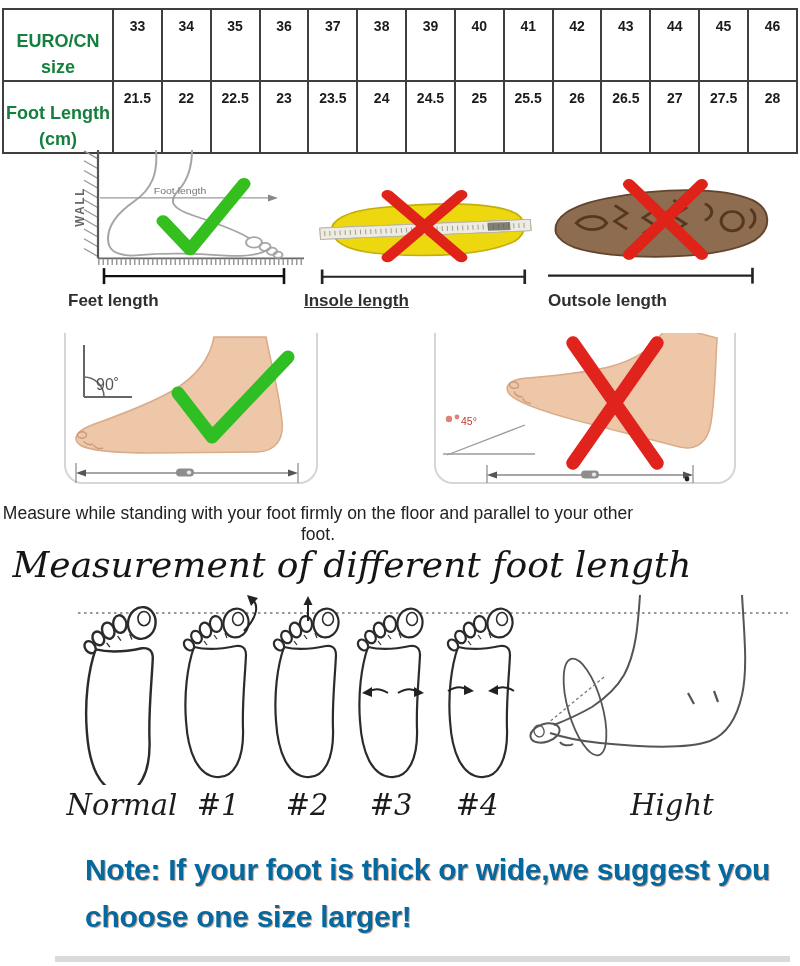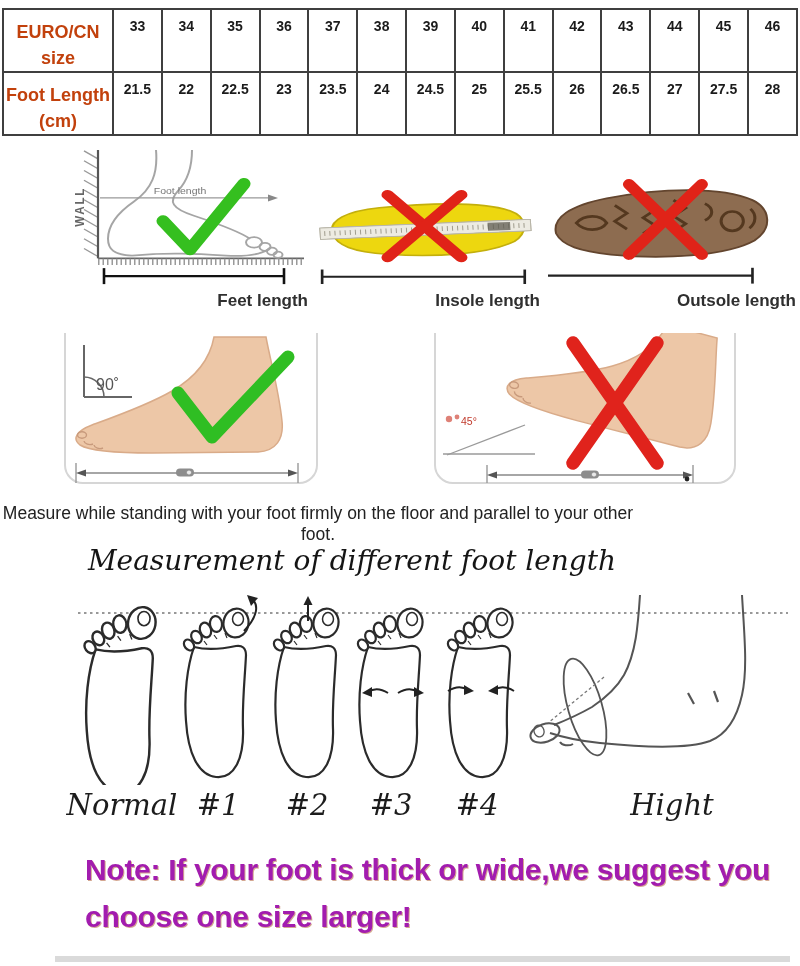--- a/index.html
+++ b/index.html
@@ -4,39 +4,39 @@
 <style>
   html,body{margin:0;padding:0;background:#fff;}
   #page{position:relative;width:800px;height:966px;background:#ffffff;overflow:hidden;
         font-family:"Liberation Sans",sans-serif;}
 
   
   table.size-table{position:absolute;top:8px;left:2px;width:796px;border-collapse:collapse;
                    background:#fff;table-layout:fixed;}
   table.size-table th,table.size-table td{border:2px solid #3f3f3f;text-align:center;
                    vertical-align:top;padding:0;}
-  table.size-table th{width:108px;color:#c2410c;font-weight:bold;font-size:18px;line-height:1.45;padding-top:9px;}
+  table.size-table th{width:108px;color:#15803d;font-weight:bold;font-size:18px;line-height:1.45;padding-top:18px;}
   table.size-table td{font-size:14px;font-weight:bold;color:#1b1b1b;padding-top:8px;}
   tr.row-sizes{height:56px;} tr.row-lengths{height:54px;}
 
   
-  .cap{position:absolute;text-align:right;font-weight:bold;font-size:17px;color:#2f2f2f;}
+  .cap{position:absolute;text-align:left;font-weight:bold;font-size:17px;color:#2f2f2f;}
 
   svg{position:absolute;display:block;}
 
   .instruction{position:absolute;top:503px;left:0;width:636px;text-align:center;
                font-size:17.5px;color:#222;}
   .diagram-title{position:absolute;top:544px;left:0;width:704px;text-align:center;
-               font-family:"DejaVu Serif",serif;font-style:italic;font-size:28px;color:#151515;}
+               font-family:"DejaVu Serif",serif;font-style:italic;font-size:36px;color:#151515;}
 
   .foot-label{position:absolute;top:788px;transform:translateX(-50%);
               font-family:"DejaVu Serif",serif;font-style:italic;font-size:29px;color:#1c1c1c;}
 
   .note-text{position:absolute;top:846px;left:85px;width:710px;
-             font-size:30px;font-weight:bold;color:#a21caf;line-height:47px;
+             font-size:30px;font-weight:bold;color:#0369a1;line-height:47px;
              letter-spacing:-0.3px;text-shadow:1px 1px 0 rgba(160,60,10,.45);}
 
   .bottom-strip{position:absolute;left:55px;top:956px;width:735px;height:6px;background:#dadada;}
 </style>
 </head>
 <body>
 
 <div id="page">
 
   <table class="size-table">
@@ -124,21 +124,21 @@
     <g stroke="#e02318" stroke-width="12" stroke-linecap="round">
       <path d="M70,16 L142,94"></path>
         <path d="M142,16 L70,94"></path>
     </g>
     <g stroke="#222" stroke-width="2.6" fill="none">
       <path d="M6,118 H204"></path>
         <path d="M6,109 V127"></path>
         <path d="M204,109 V127"></path>
     </g>
   </svg>
-  <div class="cap" style="left:320px;top:291px;width:220px;">Insole length</div>
+  <div class="cap" style="left:304px;top:291px;width:220px;text-decoration:underline;">Insole length</div>
 
   <svg style="left:548px;top:172px;" width="248" height="116" viewBox="0 0 245 132" preserveAspectRatio="none">
     <path fill="#8d6c50" stroke="#63452e" stroke-width="2" d="M8,70 C4,52 22,38 58,30 C110,18 172,16 202,32 C220,42 222,64 204,78 C176,96 112,100 62,94 C32,90 14,84 8,70 Z"></path>
     <g stroke="#54381f" stroke-width="3" fill="none">
       <path d="M28,58 C36,48 52,48 58,58 C52,68 36,68 28,58 Z"></path>
       <path d="M66,38 l12,9 -12,9 12,9"></path>
       <path d="M94,34 l12,9 -12,9 12,9 -12,9"></path>
       <path d="M124,32 l12,9 -12,9 12,9 -12,9"></path>
       <circle cx="182" cy="56" r="11"></circle>
       <path d="M155,36 c9,5 9,14 0,19"></path>

